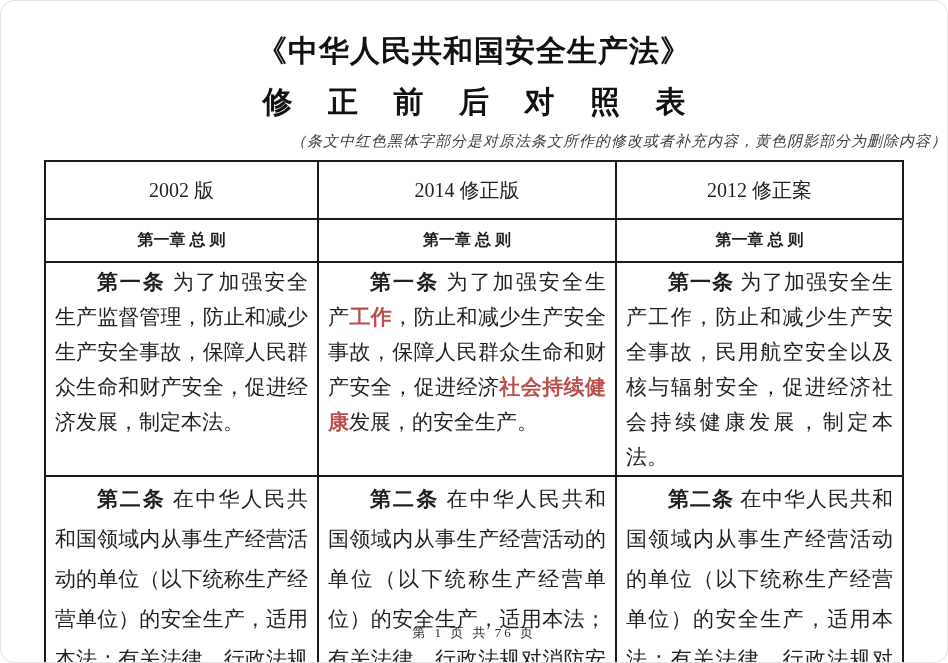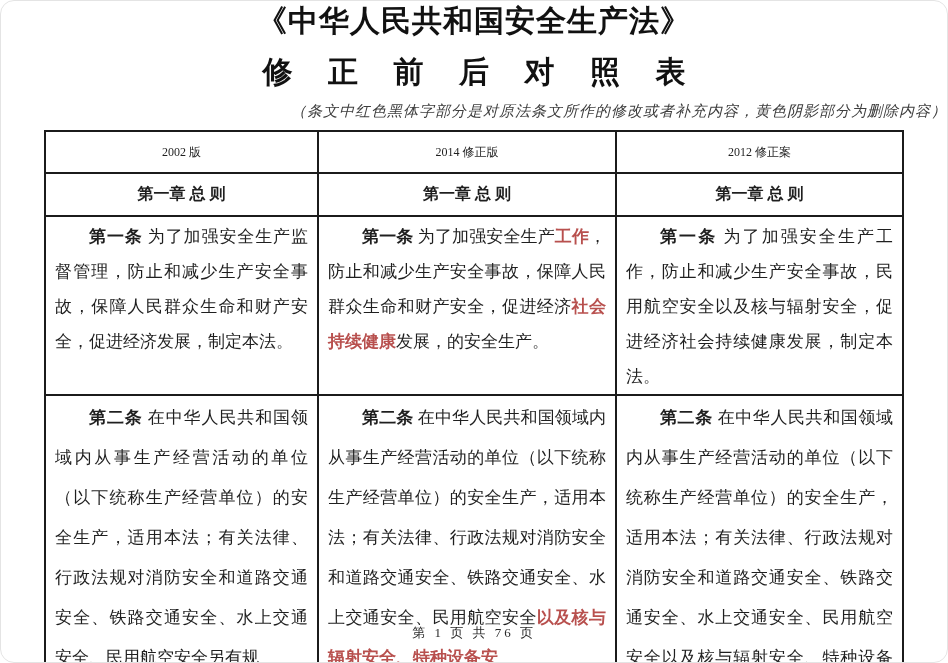--- a/index.html
+++ b/index.html
@@ -12,20 +12,21 @@
     position: relative;
     width: 948px; height: 663px;
     background: #ffffff;
     border: 1px solid #e4e4e4;
     border-radius: 14px;
     overflow: hidden;
     color: #1f1f1f;
   }
   .doc-title {
     text-align: center;
+    padding-top: 30px;
     font-size: 30px;
     font-weight: bold;
     letter-spacing: 1px;
     color: #111111;
   }
   .doc-subtitle {
     text-align: center;
     margin-top: 10px;
     font-size: 30px;
     font-weight: bold;
@@ -47,34 +48,34 @@
     border-collapse: collapse;
     table-layout: fixed;
   }
   .cmp-table td {
     border: 2px solid #1b1b1b;
     vertical-align: middle;
     text-align: center;
     color: #1f1f1f;
   }
   .row-header td {
-    height: 42px;
-    font-size: 12px;
+    height: 58px;
+    font-size: 20px;
     font-weight: normal;
   }
   .row-chapter td {
     height: 43px;
     font-size: 16px;
     font-weight: bold;
   }
   .row-article td {
     vertical-align: top;
     text-align: justify;
     padding: 2px 9px 0 9px;
-    font-size: 17px;
+    font-size: 21px;
     overflow: hidden;
   }
   .row-article .cell-inner { text-indent: 2em; }
   .row-article-1 td { height: 143px; }
   .row-article-1 .cell-inner { line-height: 35px; }
   .row-article-2 td { height: 193px; }
   .row-article-2 .cell-inner { line-height: 40px; }
   .seg-bold { font-weight: bold; }
   .seg-red  { font-weight: bold; color: #b8504e; }
   .doc-footer {

